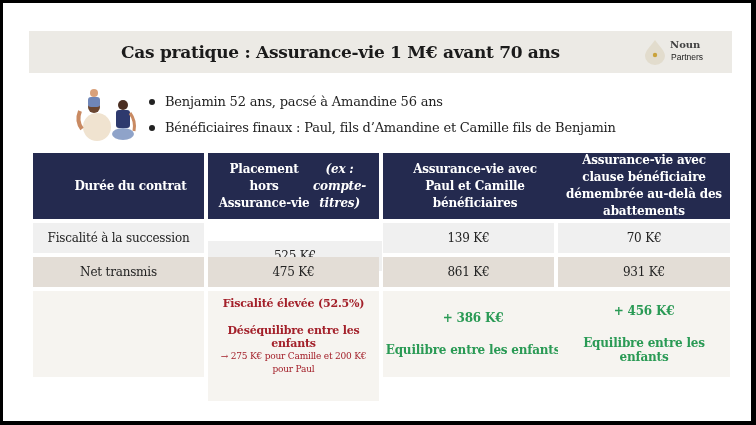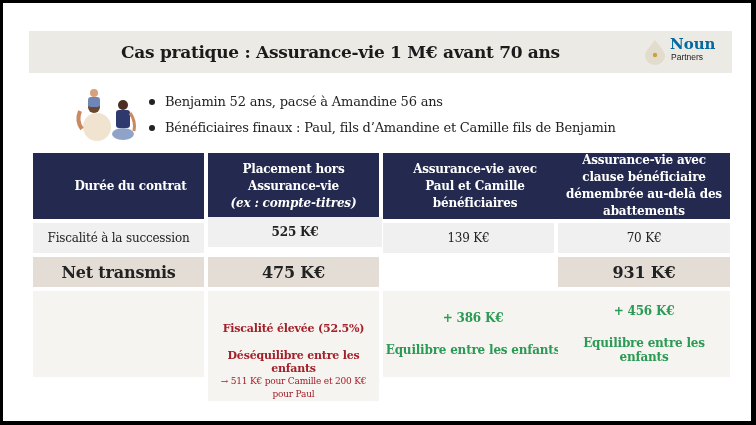--- a/index.html
+++ b/index.html
@@ -4,34 +4,34 @@
 <style>
   html, body { margin:0; padding:0; }
   body { width:756px; height:425px; background:#000; position:relative; overflow:hidden;
          font-family:"DejaVu Serif", serif; }
   .slide { position:absolute; left:3px; top:3px; width:748px; height:418px; background:#fff; }
   .titlebar { position:absolute; left:26px; top:28px; width:703px; height:42px; background:#eceae5; }
   .title { position:absolute; left:0; right:80px; top:0; height:42px; line-height:42px; text-align:center;
            font-family:"DejaVu Serif", serif; font-weight:bold; font-size:17px; color:#1b1b1b; letter-spacing:-0.3px; }
   .logo { position:absolute; right:14px; top:5px; width:76px; height:32px; }
   .logo-drop { position:absolute; left:2px; top:3px; width:22px; height:26px; }
-  .logo-name { position:absolute; left:28px; top:1px; font-weight:bold; font-size:15px; color:#0369a1; line-height:15px; }
+  .logo-name { position:absolute; left:28px; top:1px; font-weight:bold; font-size:10px; color:#404040; line-height:15px; }
   .logo-sub { position:absolute; left:29px; top:16px; font-size:8.5px; color:#1b1b1b; font-family:"Liberation Sans", sans-serif; }
 
   .illus { position:absolute; left:67px; top:80px; width:80px; height:60px; }
   .bullets { position:absolute; left:140px; top:86px; margin:0; padding:0; list-style:none; }
   .bullets li { position:relative; padding-left:22px; font-size:13px; color:#222; height:26px; line-height:26px; white-space:nowrap; letter-spacing:-0.2px; }
   .bullets li::before { content:""; position:absolute; left:6px; top:10px; width:6px; height:6px; border-radius:50%; background:#222; }
 
   .grid { position:absolute; left:30px; top:150px; width:697px; height:224px; }
   .cell { position:absolute; display:flex; align-items:center; justify-content:center; text-align:center; box-sizing:border-box; }
   .hdr { background:#242a4f; color:#fff; font-weight:bold; font-size:12px; line-height:17px; letter-spacing:-0.2px;padding-left:24px; }
   .hdr .it { font-style:italic; font-weight:bold; display:block; }
   .r1 { background:#f0f0f0; color:#222; font-size:12px; letter-spacing:-0.2px; }
-  .r2 { background:#e3ddd6; color:#222; font-size:16px; font-weight:bold; letter-spacing:-0.2px; }
+  .r2 { background:#e3ddd6; color:#222; font-size:12px; font-weight:normal; letter-spacing:-0.2px; }
   .r3 { background:#f6f4f0; flex-direction:column; font-weight:bold; letter-spacing:-0.2px; }
   .red { color:#a3202a; }
   .green { color:#2a9a55; }
   .small { font-size:9px; font-weight:normal; line-height:13px; }
 </style>
 </head>
 <body>
 
 <div class="slide">
   <div class="titlebar">
@@ -61,45 +61,46 @@
   <ul class="bullets">
     <li>Benjamin 52 ans, pacsé à Amandine 56 ans</li>
     <li>Bénéficiaires finaux : Paul, fils d’Amandine et Camille fils de Benjamin</li>
   </ul>
 
   <div class="grid">
 
     <div class="cell hdr" style="left:0;top:0;width:171px;height:66px;">
       <span>Durée du contrat</span>
     </div>
-    <div class="cell hdr" style="left:175px;top:0;width:171px;height:66px;flex-direction:column;padding:0 10px;">
+    <div class="cell hdr" style="left:175px;top:0;width:171px;height:66px;flex-direction:row;padding:0 10px;">
       <span>Placement hors Assurance-vie</span>
       <span class="it">(ex : compte-titres)</span>
     </div>
     <div class="cell hdr" style="left:350px;top:0;width:184px;height:66px;padding:0 20px;">
       <span>Assurance-vie avec Paul et Camille bénéficiaires</span>
     </div>
     <div class="cell hdr" style="left:525px;top:0;width:172px;height:66px;padding:0 4px;">
       <span>Assurance-vie avec clause bénéficiaire démembrée au-delà des abattements</span>
     </div>
 
     <div class="cell r1" style="left:0;top:70px;width:171px;height:30px;">Fiscalité à la succession</div>
-    <div class="cell r1" style="left:175px;top:64px;width:174px;height:30px;font-weight:bold;">525 K€</div>
+    <div class="cell r1" style="left:175px;top:88px;width:174px;height:30px;">525 K€</div>
     <div class="cell r1" style="left:350px;top:70px;width:171px;height:30px;">139 K€</div>
     <div class="cell r1" style="left:525px;top:70px;width:172px;height:30px;font-weight:normal;">70 K€</div>
 
     <div class="cell r2" style="left:0;top:104px;width:171px;height:30px;">Net transmis</div>
     <div class="cell r2" style="left:175px;top:104px;width:171px;height:30px;">475 K€</div>
+    <div class="cell r2" style="left:350px;top:104px;width:171px;height:30px;">861 K€</div>
     <div class="cell r2" style="left:525px;top:104px;width:172px;height:30px;">931 K€</div>
 
     <div class="cell r3" style="left:0;top:138px;width:171px;height:86px;"></div>
-    <div class="cell r3 red" style="left:175px;top:138px;width:171px;height:110px;justify-content:flex-end;padding-top:0;">
+    <div class="cell r3 red" style="left:175px;top:138px;width:171px;height:110px;justify-content:flex-start;padding-top:6px;">
       <span style="font-size:11px;">Fiscalité élevée (52.5%)</span>
       <span style="font-size:11px;margin-top:14px;">Déséquilibre  entre les enfants</span>
-      <span class="small" style="padding:0 6px;">→ 511 K€ pour Camille et  200 K€ pour Paul</span>
+      <span class="small" style="padding:0 6px;">→ 275 K€ pour Camille et  200 K€ pour Paul</span>
     </div>
     <div class="cell r3 green" style="left:350px;top:138px;width:180px;height:86px;">
       <span style="font-size:12px;">+ 386 K€</span>
       <span style="font-size:12px;margin-top:18px;">Equilibre entre les enfants</span>
     </div>
     <div class="cell r3 green" style="left:525px;top:138px;width:172px;height:86px;">
       <span style="font-size:12px;">+ 456 K€</span>
       <span style="font-size:12px;margin-top:18px;">Equilibre entre les enfants</span>
     </div>
   </div>

